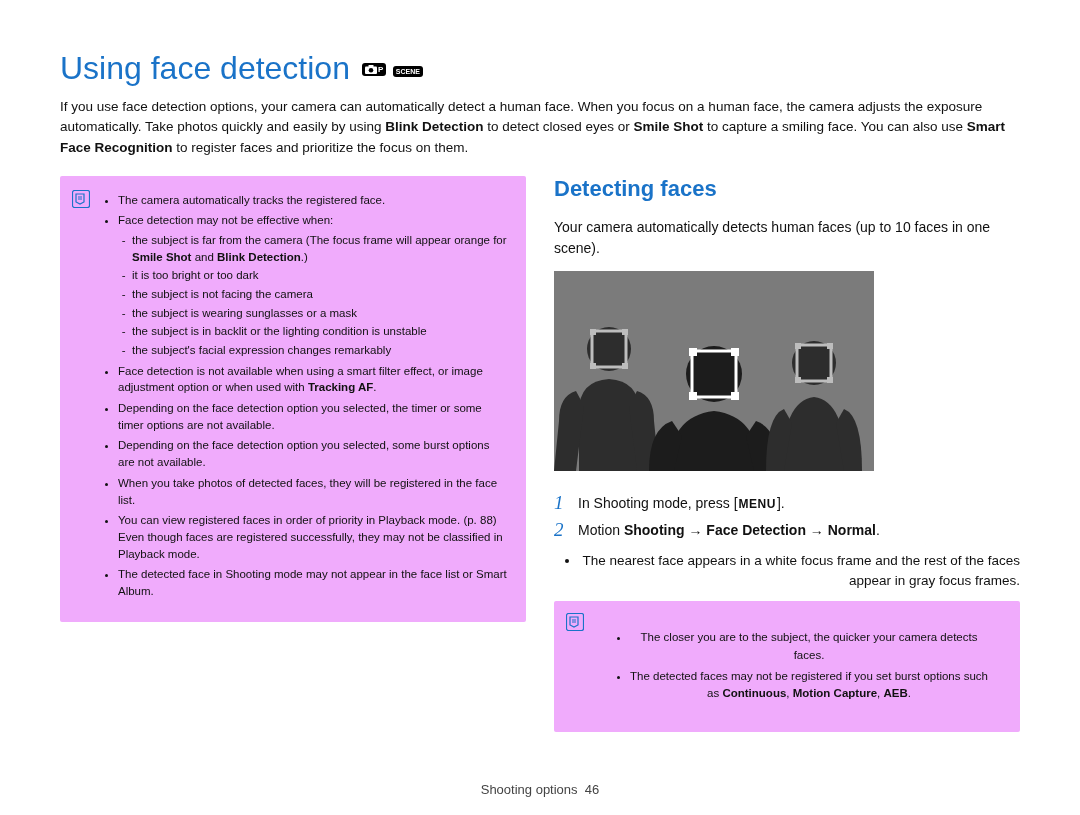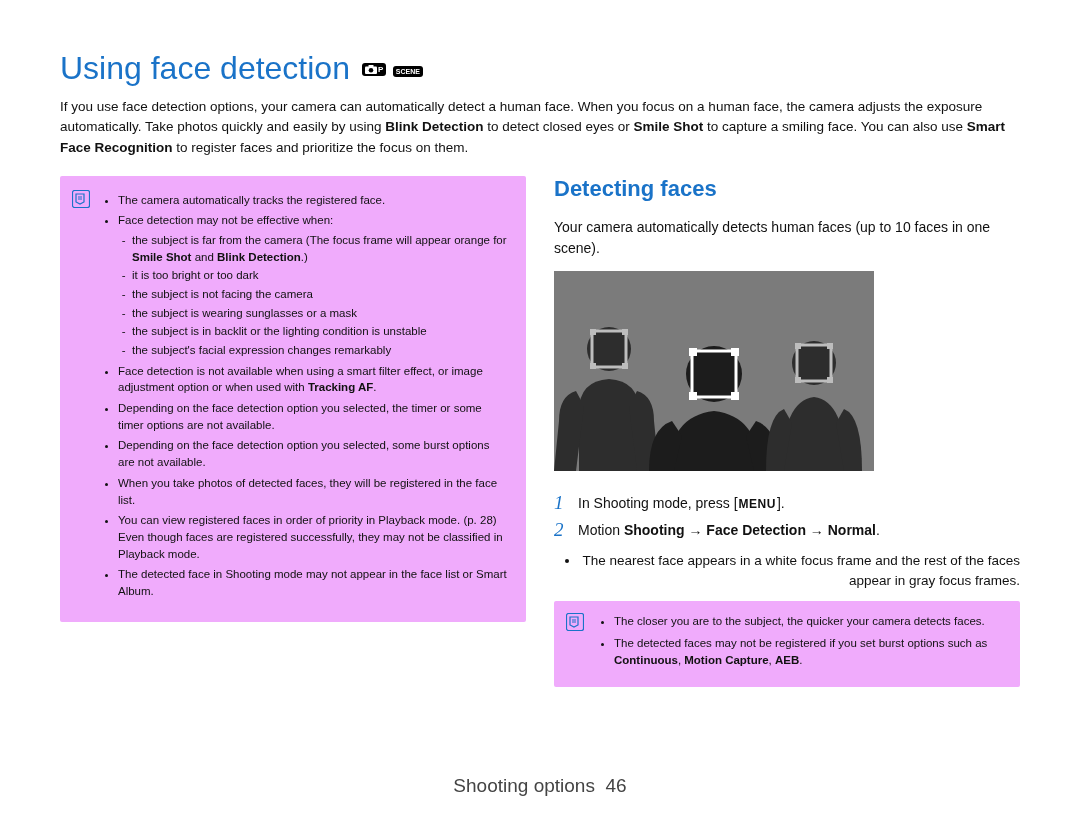--- a/index.html
+++ b/index.html
@@ -26,23 +26,23 @@
   .steps{margin:0 0 10px 0;padding:0;}
   .step{display:flex;align-items:flex-start;gap:10px;margin-bottom:6px;}
   .step-num{font-style:italic;font-family:Georgia,'Times New Roman',serif;font-size:19px;color:#1a73c8;line-height:1;min-width:14px;}
   .step-body{font-size:14px;line-height:1.5;}
   .step-body b{font-weight:700;}
   .menu-tag{display:inline-block;font-family:Arial,sans-serif;font-weight:900;font-size:12px;letter-spacing:0.5px;padding:0 1px;}
   .sub-bullets{margin:4px 0 10px 26px;padding:0;text-align:right;}
   .sub-bullets li{list-style:disc;font-size:13.5px;line-height:1.5;margin-bottom:2px;}
   .notebox.small{padding:12px 16px 14px 46px;}
   .notebox.small .note-icon{left:12px;top:12px;}
-  .notebox.small ul{margin:0;padding:0 0 0 14px;font-size:11.5px;line-height:1.5;}
+  .notebox.small ul{margin:16px;padding:0 0 0 14px;font-size:11.5px;line-height:1.5;text-align:center;}
   .notebox.small li{list-style:disc;margin-bottom:4px;}
-  .footer{position:absolute;left:0;right:0;bottom:18px;text-align:center;font-size:19px;color:#444;}
+  .footer{position:absolute;left:0;right:0;bottom:18px;text-align:center;font-size:13px;color:#444;}
 </style>
 </head>
 <body>
 
 <div class="page">
 
   <div class="title-row">
     <span class="title">Using face detection</span>
     <span>
       <span class="mode-badge">
@@ -79,21 +79,21 @@
                 <li>it is too bright or too dark</li>
                 <li>the subject is not facing the camera</li>
                 <li>the subject is wearing sunglasses or a mask</li>
                 <li>the subject is in backlit or the lighting condition is unstable</li>
                 <li>the subject's facial expression changes remarkably</li>
               </ul></li>
             <li>Face detection is not available when using a smart filter effect, or image adjustment option or when used with <b>Tracking AF</b>.</li>
             <li>Depending on the face detection option you selected, the timer or some timer options are not available.</li>
             <li>Depending on the face detection option you selected, some burst options are not available.</li>
             <li>When you take photos of detected faces, they will be registered in the face list.</li>
-            <li>You can view registered faces in order of priority in Playback mode. (p. 28) Even though faces are registered successfully, they may not be classified in Playback mode.</li>
+            <li>You can view registered faces in order of priority in Playback mode. (p. 88) Even though faces are registered successfully, they may not be classified in Playback mode.</li>
             <li>The detected face in Shooting mode may not appear in the face list or Smart Album.</li>
           </ul>
       </div>
     </div>
 
     <div class="col-right">
       <div class="section-head">Detecting faces</div>
       <div class="section-intro">Your camera automatically detects human faces (up to 10 faces in one scene).</div>
 
       <div class="demo">

